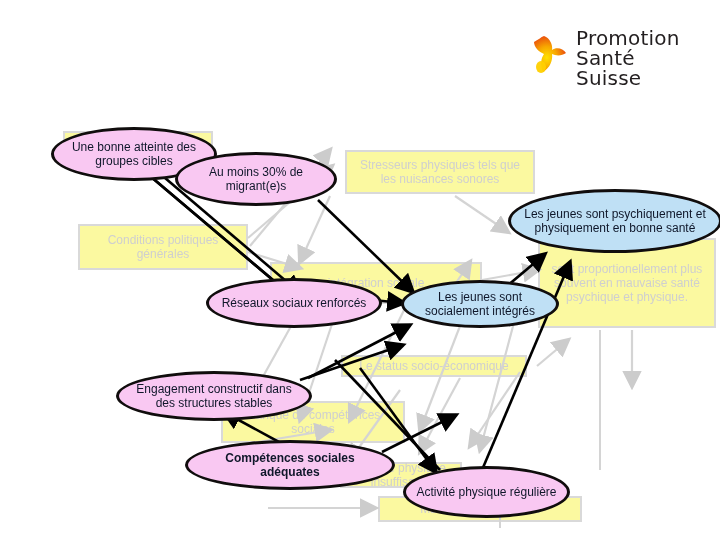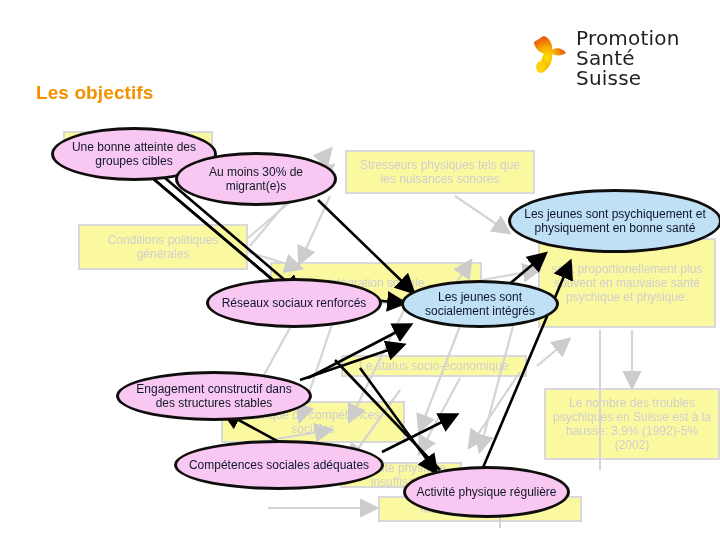--- a/index.html
+++ b/index.html
@@ -127,32 +127,30 @@
           <stop offset="100%" stop-color="#e63312"></stop>
         </radialGradient>
       </defs>
       <path d="M14,2 C20,4 23,11 22,16 C26,13 33,14 36,19 C32,22 26,22 22,20 C23,26 20,34 13,38 C10,31 11,24 14,20 C9,18 4,13 4,8 C8,6 11,3 14,2 Z" fill="url(#flameGrad)"></path>
       <ellipse cx="11" cy="33" rx="5" ry="6" fill="#ffd000" opacity="0.95"></ellipse>
     </svg>
     <div class="brand-text">Promotion Santé
 Suisse</div>
   </div>
 
-  <div class="page-title">Les objectifs</div>
 
   <div id="diagram">
 
     <div class="layer" id="layer-boxes">
       <div class="ybox" style="left:78px;  top:224px; width:170px; height:46px;">Conditions politiques générales</div>
       <div class="ybox" style="left:345px; top:150px; width:190px; height:44px;">Stresseurs physiques tels que les nuisances sonores</div>
       <div class="ybox" style="left:538px; top:238px; width:178px; height:90px;">sont proportionellement plus souvent en mauvaise santé psychique et physique.</div>
       <div class="ybox" style="left:270px; top:262px; width:212px; height:42px;">intégration sociale</div>
       <div class="ybox" style="left:341px; top:355px; width:186px; height:22px;">Le status socio-économique</div>
       <div class="ybox" style="left:221px; top:401px; width:184px; height:42px;">Manque de compétences sociales</div>
-      <div class="ybox" style="left:544px; top:388px; width:176px; height:72px;">Le nombre des troubles psychiques en Suisse est à la hausse: 3.9% (1992)-5% (2002)</div>
       <div class="ybox" style="left:378px; top:496px; width:204px; height:26px;">Mauvaise alimentation</div>
       <div class="ybox" style="left:340px; top:462px; width:122px; height:26px;">Activité physique insuffisante</div>
       <div class="ybox" style="left:63px;  top:131px; width:150px; height:36px;">Une bonne atteinte</div>
     </div>
 
     <svg class="layer" id="layer-gray" viewBox="0 0 720 540">
       <defs>
         <marker id="grayArrow" markerWidth="9" markerHeight="9" refX="7" refY="4.5" orient="auto">
           <path d="M0,0 L9,4.5 L0,9 z" fill="#cccccc"></path>
         </marker>
@@ -238,21 +236,21 @@
       </div>
 
       <div class="node blue" style="left:508px; top:189px; width:214px; height:64px;">
         <span class="node-label">Les jeunes sont psychiquement et physiquement en bonne santé</span>
       </div>
 
       <div class="node pink" style="left:116px; top:371px; width:196px; height:50px;text-align:center;">
         <span class="node-label">Engagement constructif dans des structures stables</span>
       </div>
 
-      <div class="node pink" style="left:174px; top:440px; width:210px; height:50px;">
+      <div class="node pink" style="left:185px; top:440px; width:210px; height:50px;font-weight:bold;">
         <span class="node-label">Compétences sociales adéquates</span>
       </div>
 
       <div class="node pink" style="left:403px; top:466px; width:167px; height:52px;">
         <span class="node-label">Activité physique régulière</span>
       </div>
     </div>
 
   </div>
 </div>

